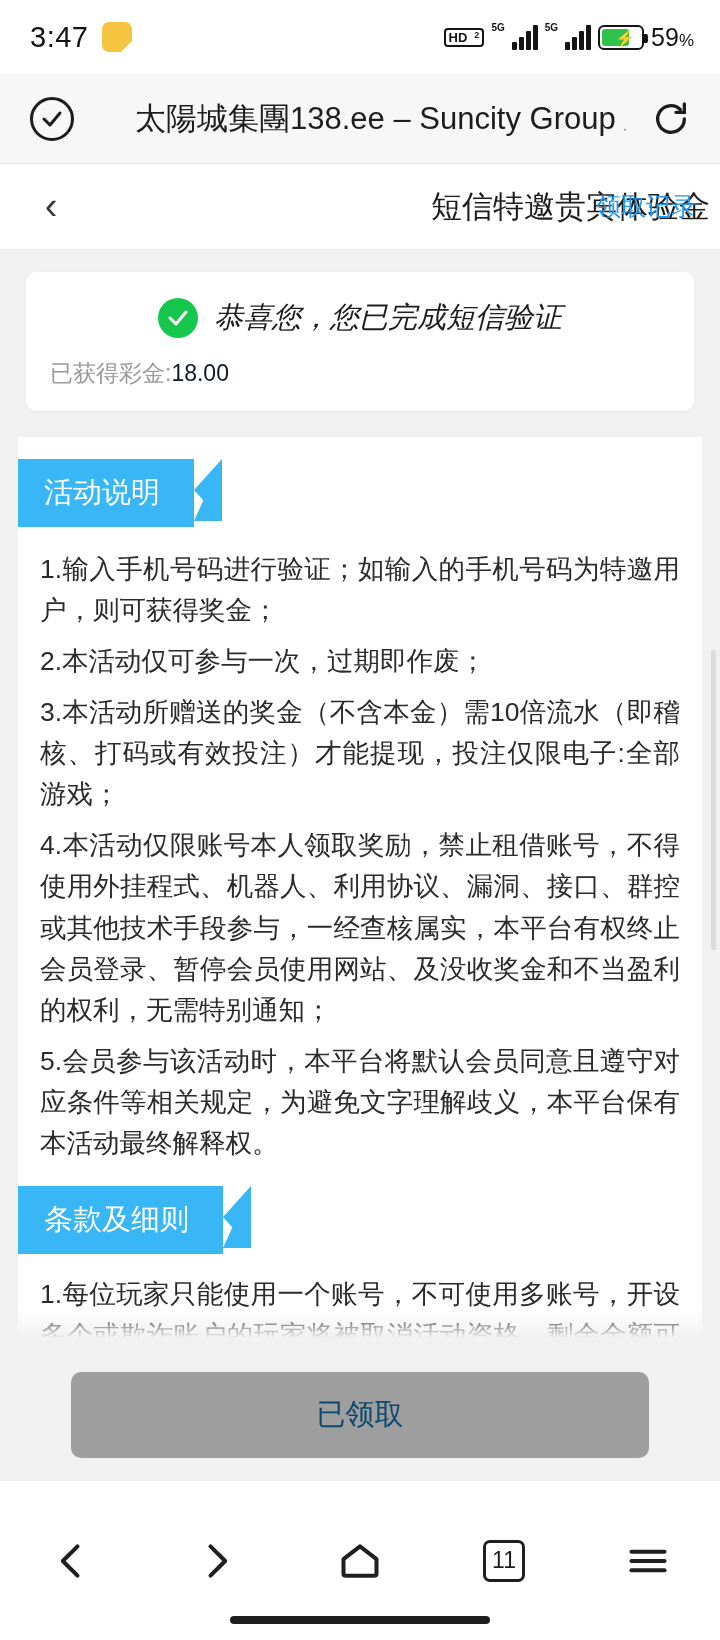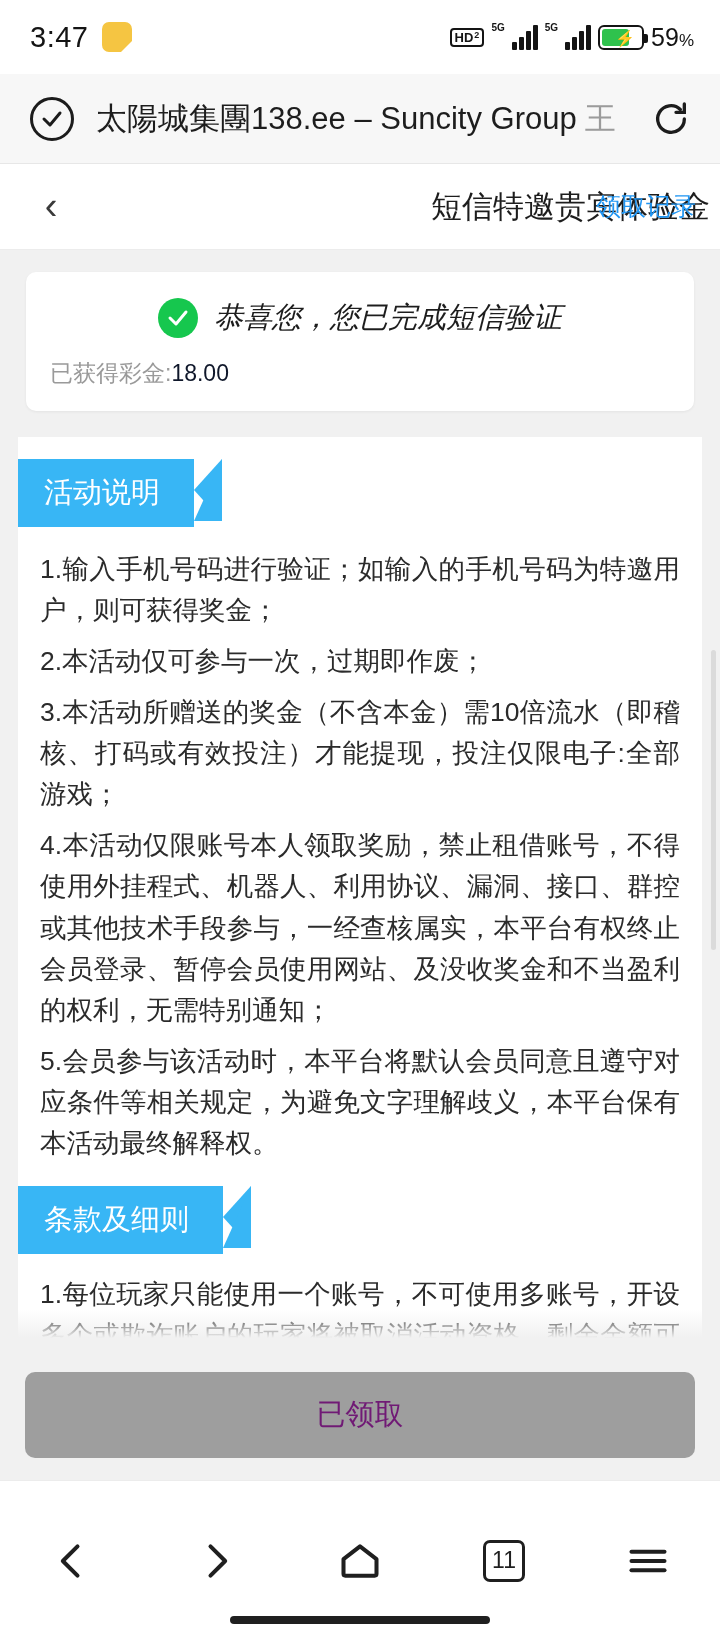--- a/index.html
+++ b/index.html
@@ -32,21 +32,21 @@
     position:absolute; right:0; bottom:0;
     border-width: 0 0 11px 11px;
     border-style: solid;
     border-color: transparent transparent #ffffff transparent;
   }
   .sb-right { display: flex; align-items: center; gap: 7px; }
   .hd-badge {
     font-size: 13px; font-weight: 700; color: #141414;
     border: 2px solid #141414; border-radius: 4px;
     padding: 1px 3px; line-height: 1;
-    display: flex; align-items: flex-start; gap: 1px;
+    display: flex; align-items: flex-start; gap: 7px;
   }
   .hd-badge sub { font-size: 9px; }
   .sig { display: flex; align-items: flex-end; gap: 2px; height: 26px; }
   .sig i { display:block; width: 5px; background: #141414; border-radius: 1px; }
   .sig i:nth-child(1){ height: 8px; }
   .sig i:nth-child(2){ height: 13px; }
   .sig i:nth-child(3){ height: 19px; }
   .sig i:nth-child(4){ height: 25px; }
   .g5 { font-size: 15px; color:#141414; font-weight:600; line-height:1; position:relative; top:-6px;}
   .g5 sup { font-size: 10px; }
@@ -81,21 +81,21 @@
     display:flex; align-items:center; justify-content:center;
   }
   .shield svg { width: 24px; height: 24px; }
   .url-text {
     flex: 1;
     font-size: 31px;
     color: #1d1d1d;
     white-space: nowrap;
     overflow: hidden;
     text-overflow: clip;
-    display:flex; align-items:center; gap: 8px;
+    display:flex; align-items:center; gap: 8px; margin-left: 39px;
   }
   .url-fade { color:#9b9b9b; }
   .reload {
     width: 46px; height: 46px; flex: 0 0 46px;
     display:flex; align-items:center; justify-content:center;
   }
   .reload svg { width: 40px; height: 40px; }
 
   
   .page-header {
@@ -218,23 +218,23 @@
 
   
   .cta-zone {
     position: absolute;
     top: 1350px; left: 0;
     width: 720px; height: 130px;
     background: #f1f1f1;
     display:flex; align-items:center; justify-content:center;
   }
   .cta {
-    width: 670px; height: 86px;
+    width: 578px; height: 86px;
     background: #9e9e9e;
-    color: #701a75;
+    color: #0c4a6e;
     border: none;
     border-radius: 10px;
     font-size: 29px;
     font-family: "Liberation Sans", sans-serif;
   }
 
   
   .navbar {
     position: absolute;
     top: 1480px; left: 0;

